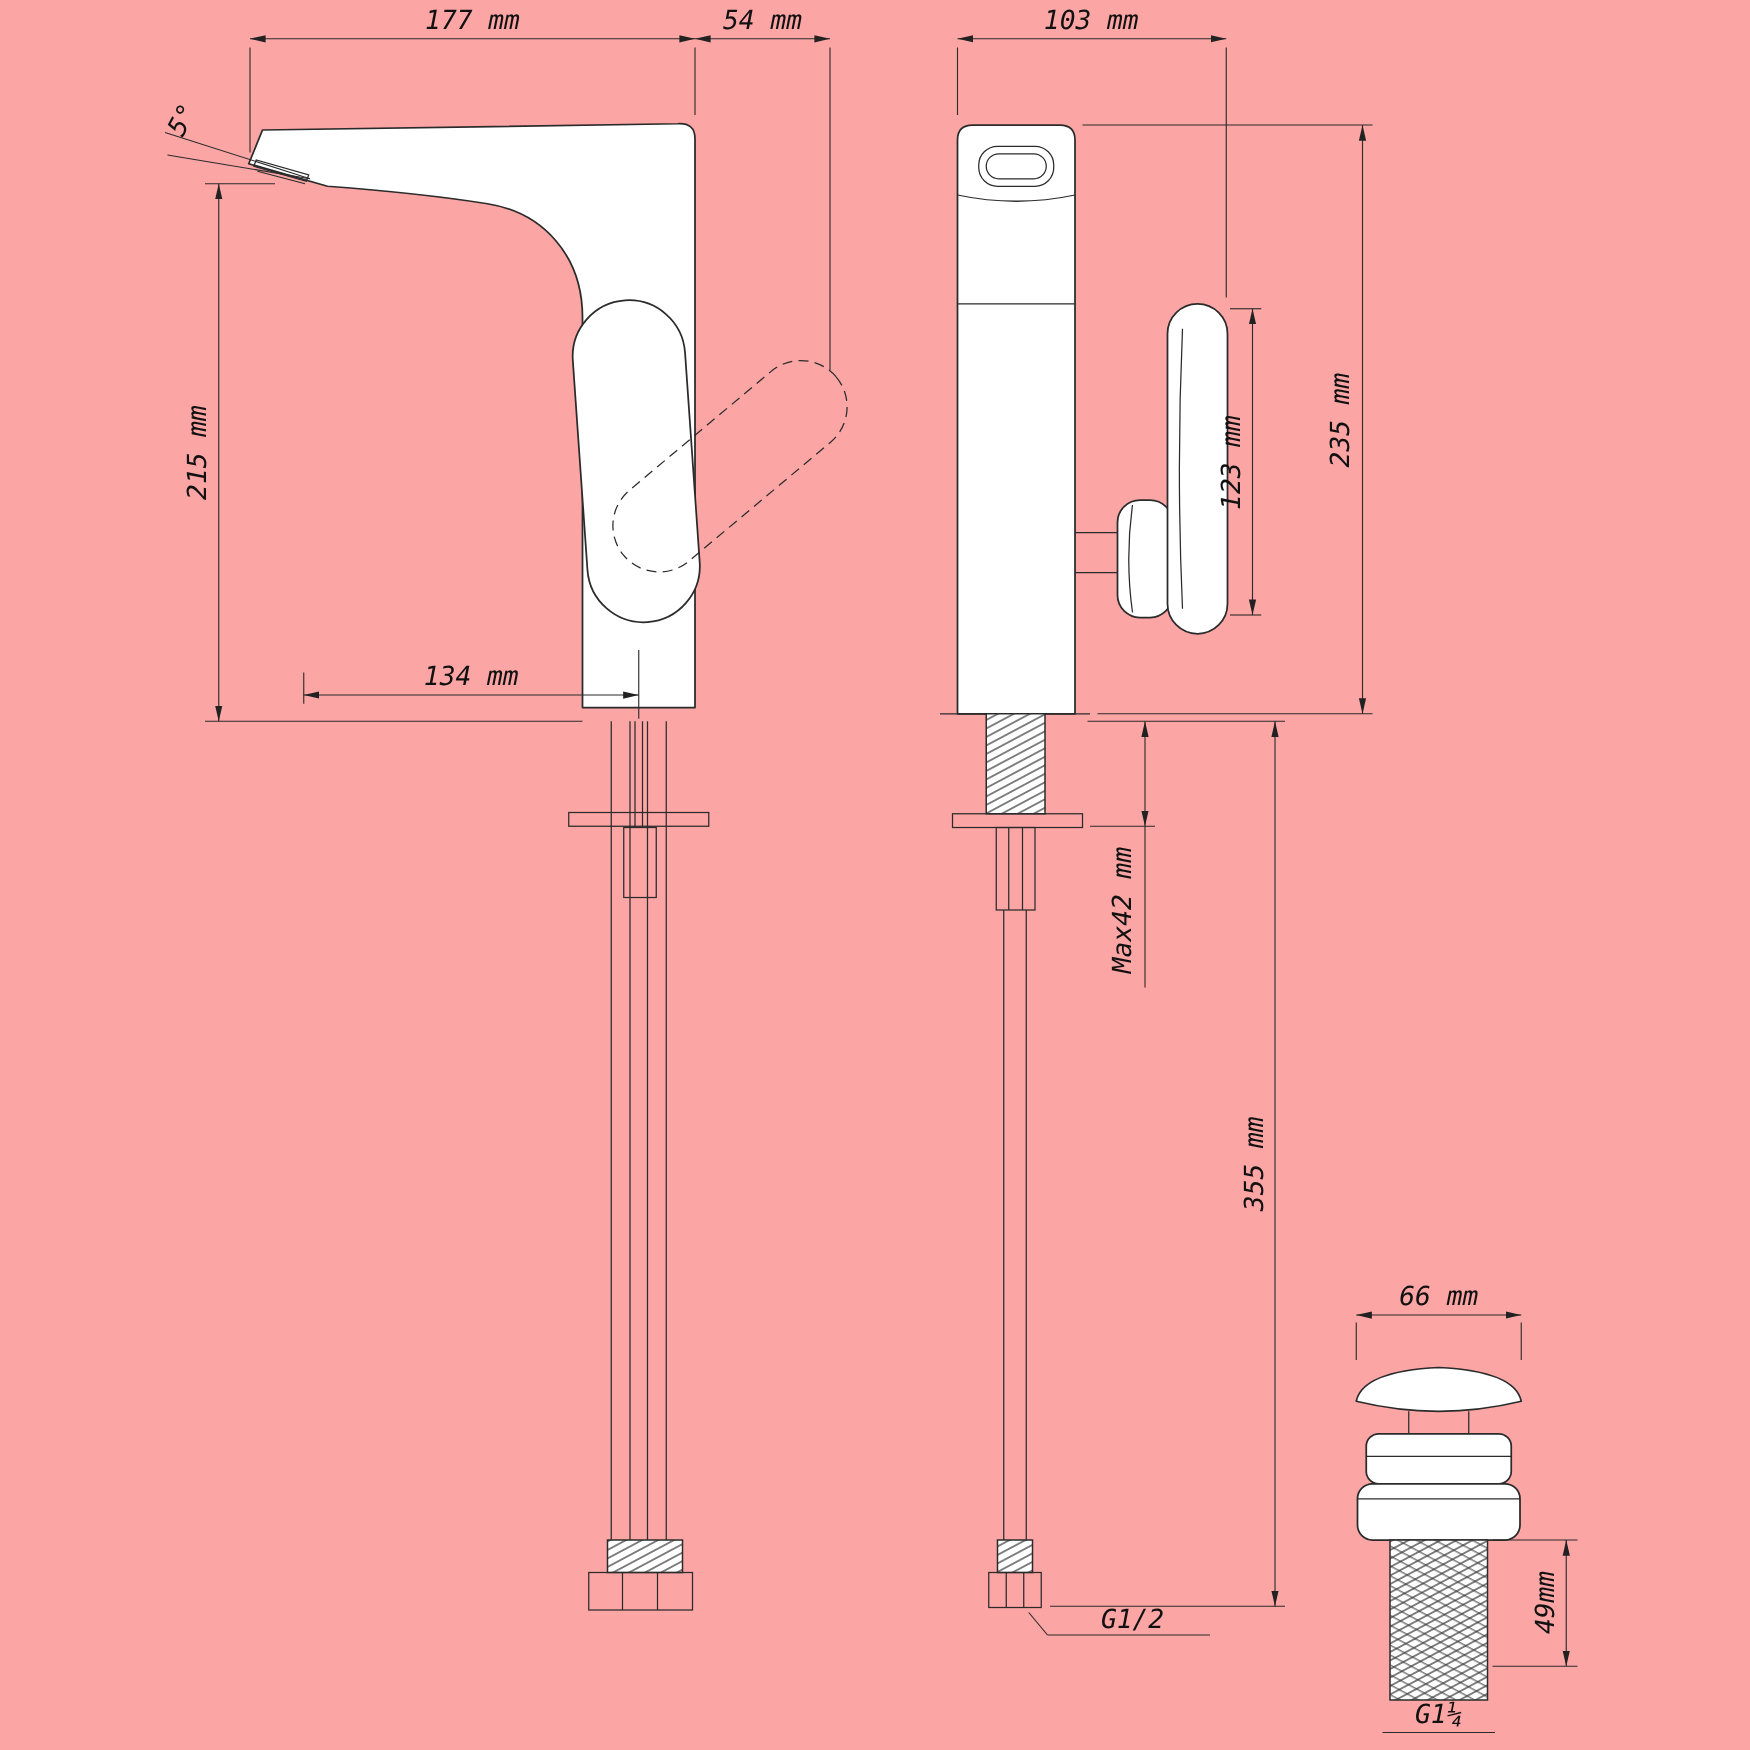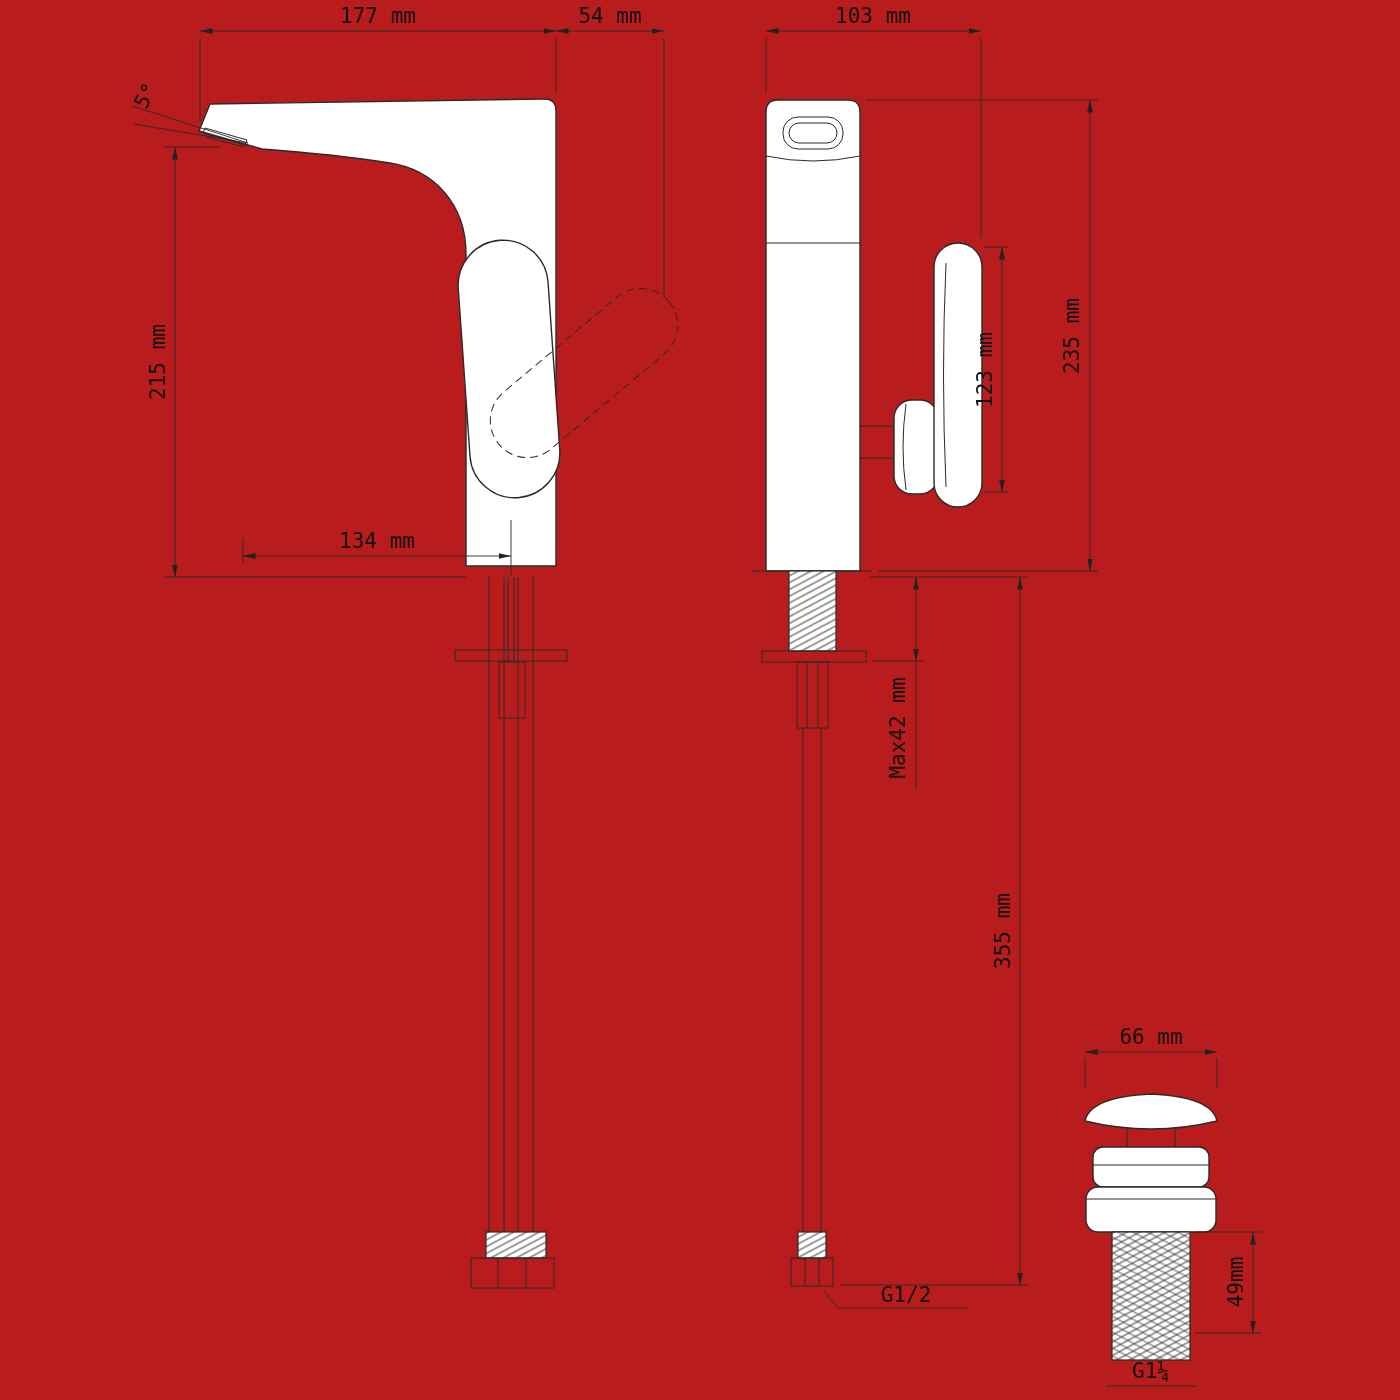--- a/index.html
+++ b/index.html
@@ -1,16 +1,16 @@
 <!DOCTYPE html>
 <html><head>
 <meta charset="utf-8">
 <style>
   html,body{margin:0;padding:0;background:#ffffff;}
-  .canvas{width:1400px;height:1400px;background:#b91c1c;position:relative;}
+  .canvas{width:1400px;height:1400px;background:#fca5a5;position:relative;font-style:italic;}
   svg{display:block;}
   .ol  {fill:#ffffff;stroke:#2b2b2b;stroke-width:1.4;stroke-linejoin:round;}
   .tn  {fill:none;stroke:#2b2b2b;stroke-width:1;}
   .dim {fill:none;stroke:#2b2b2b;stroke-width:0.9;}
   .dash{fill:none;stroke:#2b2b2b;stroke-width:1;stroke-dasharray:8 5;}
   .thr {fill:url(#thread);stroke:#2b2b2b;stroke-width:1.2;}
   .thr2{fill:url(#thread2);stroke:none;}
   .txt {font-family:"DejaVu Sans Mono", monospace;font-size:21px;fill:#111;text-anchor:middle;}
 </style>
 </head>

